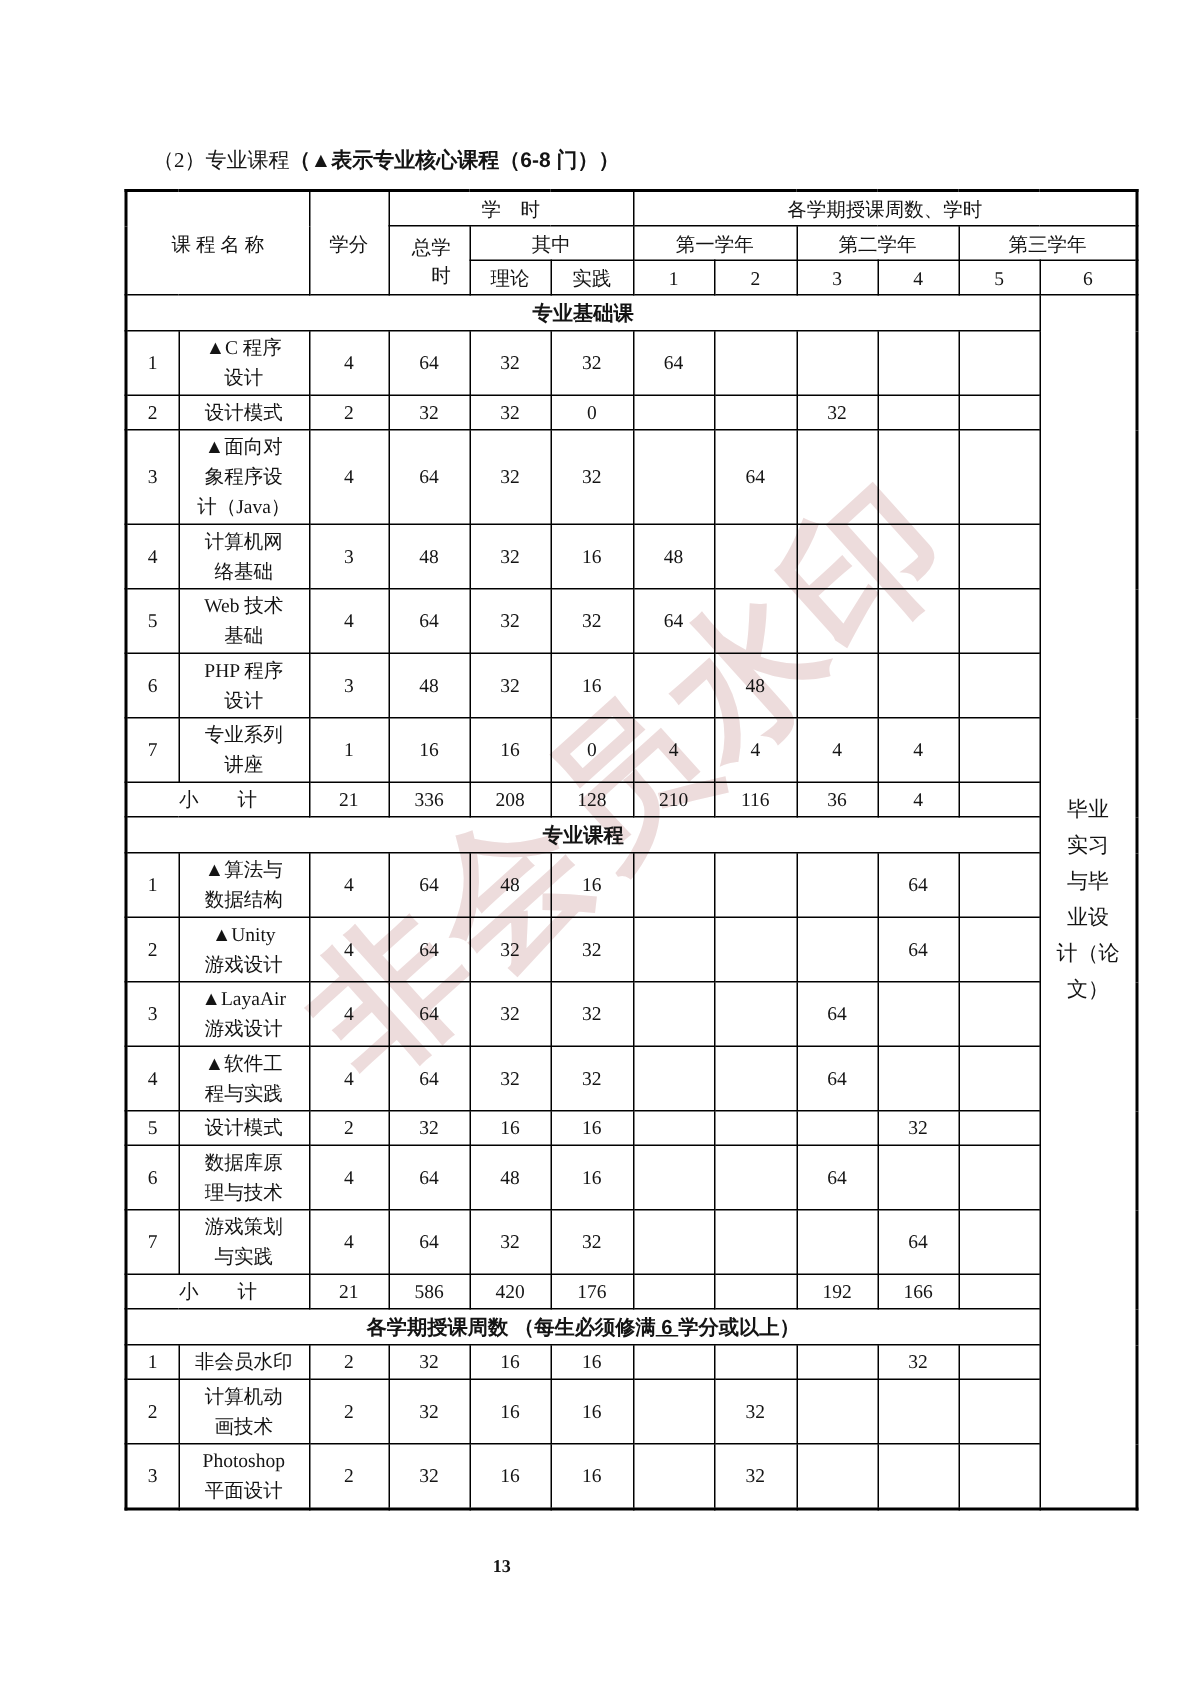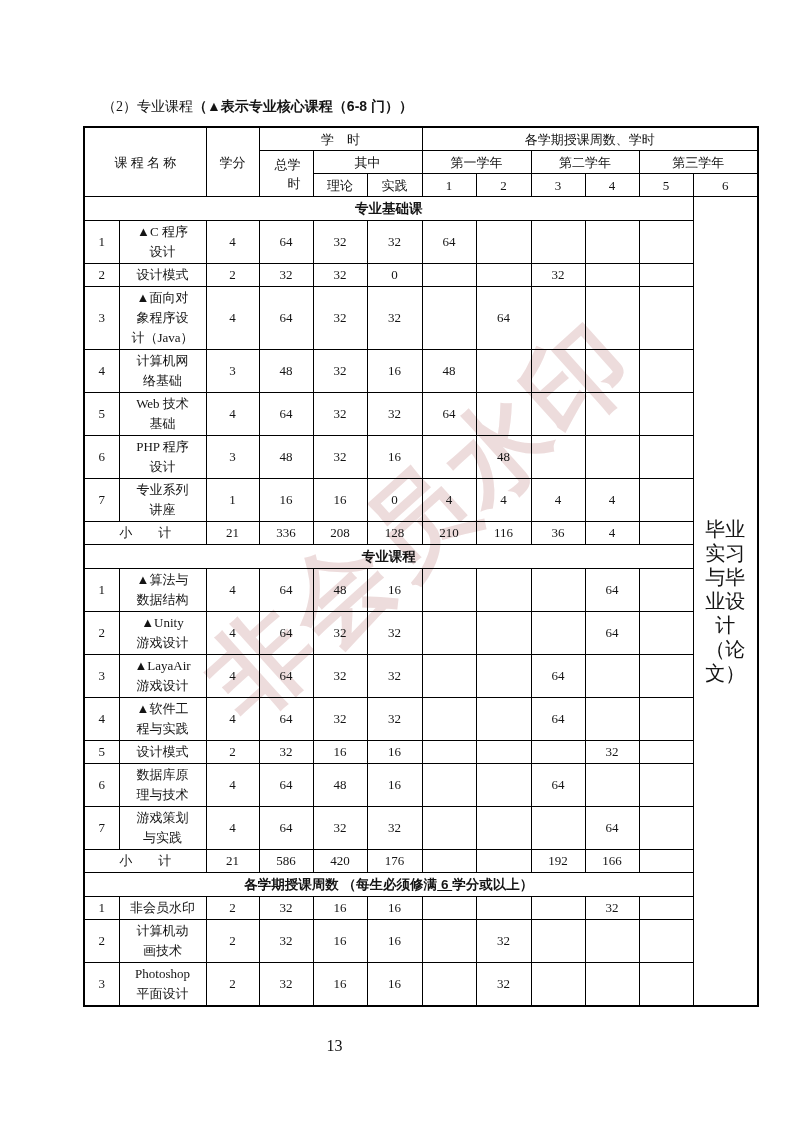--- a/index.html
+++ b/index.html
@@ -28,26 +28,26 @@
   td{
     border:1.5px solid #000;text-align:center;vertical-align:middle;
     padding:1px 2px;line-height:20px;overflow:hidden;background:transparent;
   }
   thead td{line-height:19px;padding:1px 0;height:20px;}
   td.total-hdr{padding:1px 12px;text-align:right;}
   td.band{
     font-weight:bold;height:21px;line-height:21px;
     font-family:"Liberation Sans","DejaVu Sans",sans-serif;font-size:13.5px;margin-top:12px;
   }
-  td.grad{font-size:20px;line-height:24px;padding:2px 4px;}
+  td.grad{font-size:14px;line-height:24px;padding:2px 4px;}
   td.name{padding:1px 1px;}
   .ul{text-decoration:underline;}
   .page-number{
     position:absolute;top:1037px;left:0;width:669px;text-align:center;
-    font-size:16px;z-index:1;
+    font-size:12px;z-index:1;font-weight:bold;
   }
 </style>
 </head>
 <body>
 
 <div class="watermark">非会员水印</div>
 
 <div class="doc-title"><span>（2）专业课程</span><span class="bold">（▲表示专业核心课程（6-8 门））</span></div>
 
 <table class="curriculum">

